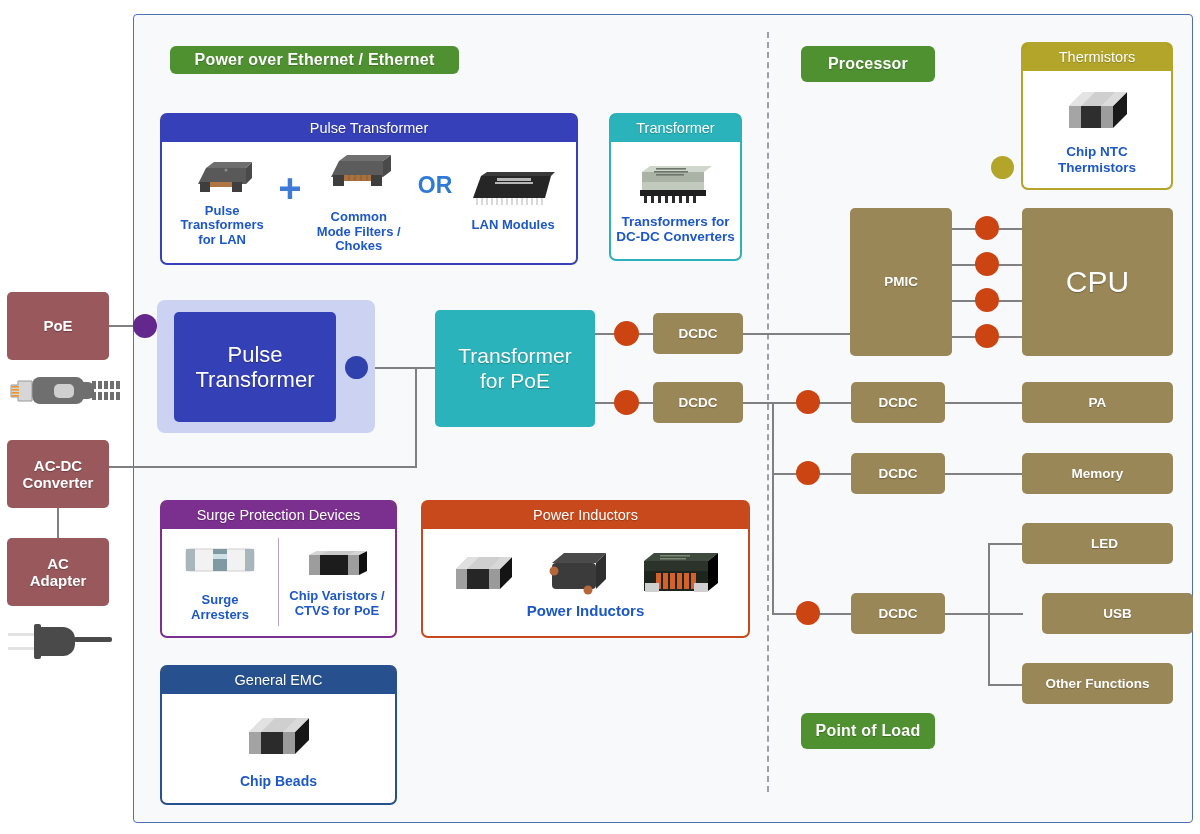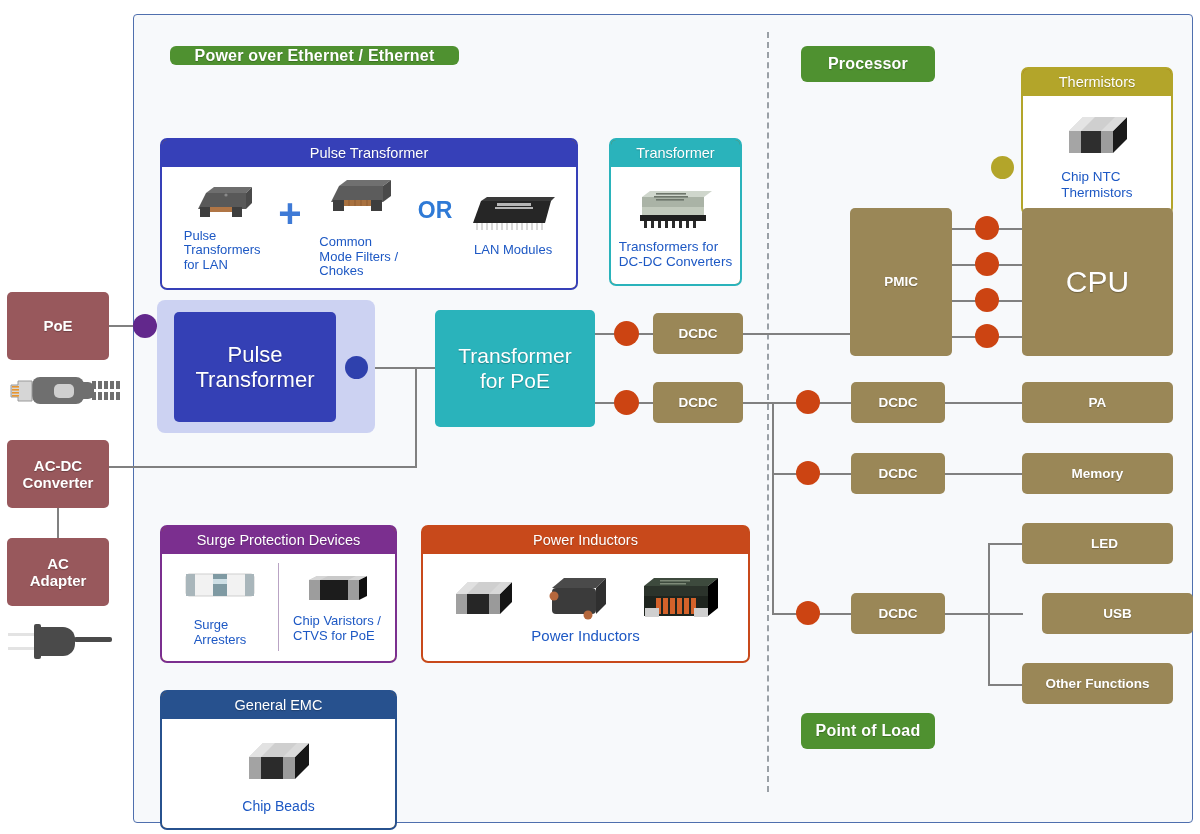--- a/index.html
+++ b/index.html
@@ -19,28 +19,28 @@
       border-left:2px dashed #9aa0a6;}
 
   
   .pill{background:#4f9130;color:#fff;border-radius:6px;
       display:flex;align-items:center;justify-content:center;
       font-weight:bold;font-size:16px;letter-spacing:.2px;
       text-shadow:0 1px 1px rgba(0,0,0,.25);}
 
   
   .card{background:#a16207;border-radius:7px;overflow:hidden;
-        display:flex;flex-direction:column;margin-top:25px;}
+        display:flex;flex-direction:column;}
   .card-hdr{color:#fff;font-size:14.5px;text-align:center;
         padding:5px 4px 6px;font-weight:normal;
         text-shadow:0 1px 1px rgba(0,0,0,.22);}
   .card-body{flex:1;background:#fff;display:flex;
         align-items:center;justify-content:center;}
-  .cap{color:#1d58c4;font-weight:normal;font-size:13px;
-        line-height:1.12;}
+  .cap{color:#1d58c4;font-weight:bold;font-size:13px;
+        text-align:center;line-height:1.12;}
 
   
   .c-blue  {border:2px solid #3640b8;}
   .c-blue  .card-hdr{background:#3640b8;}
   .c-teal  {border:2px solid #2ab3bb;}
   .c-teal  .card-hdr{background:#2ab3bb;}
   .c-purple{border:2px solid #7b2f8f;}
   .c-purple .card-hdr{background:#7b2f8f;}
   .c-orange{border:2px solid #c8491b;}
   .c-orange .card-hdr{background:#c8491b;}
@@ -171,21 +171,21 @@
   <div class="abs" style="left:6px;top:618px;width:120px;height:46px;">
     <svg class="art" width="120" height="46" viewBox="0 0 120 46">
       <rect x="2" y="15" width="28" height="3" fill="#e3e3e3"></rect>
       <rect x="2" y="29" width="28" height="3" fill="#e3e3e3"></rect>
       <rect x="28" y="6" width="7" height="35" rx="2" fill="#4a4a4a"></rect>
       <path d="M35 9 h22 a12 12 0 0 1 12 12 v5 a12 12 0 0 1 -12 12 h-22 z" fill="#4a4a4a"></path>
       <rect x="68" y="19" width="38" height="5" rx="2" fill="#4a4a4a"></rect>
     </svg>
   </div>
 
-  <div class="abs pill" style="left:170px;top:46px;width:289px;height:19px;">
+  <div class="abs pill" style="left:170px;top:46px;width:289px;height:28px;">
     <span>Power over Ethernet / Ethernet</span>
   </div>
 
   <div class="abs card c-blue" style="left:160px;top:113px;width:418px;height:152px;">
     <div class="card-hdr">Pulse Transformer</div>
     <div class="card-body" style="gap:0;padding:4px 6px 8px;">
 
       <div style="width:120px;display:flex;flex-direction:column;align-items:center;gap:4px;">
         <span>
           <svg class="art" width="72" height="46" viewBox="0 0 72 46">

